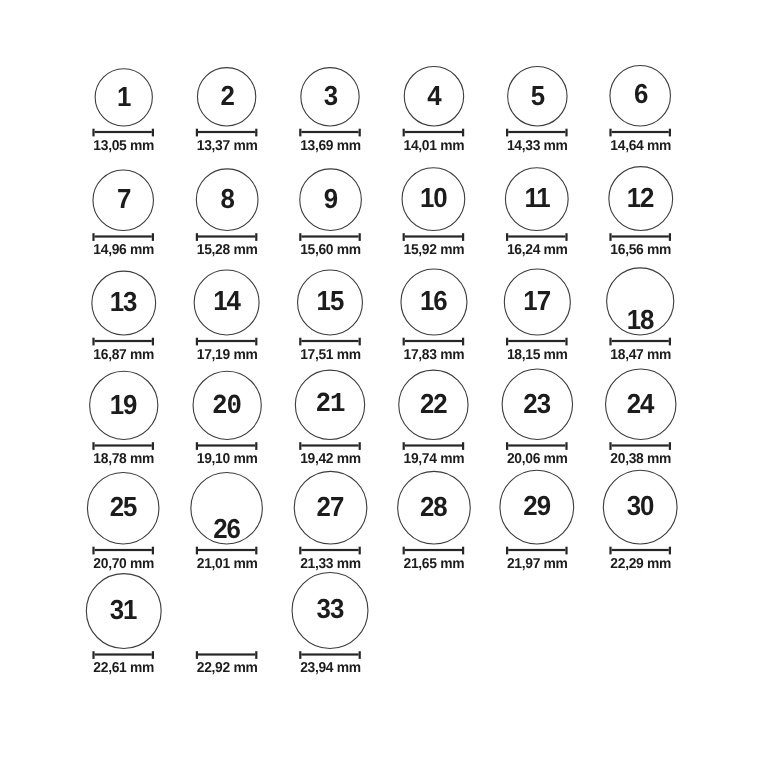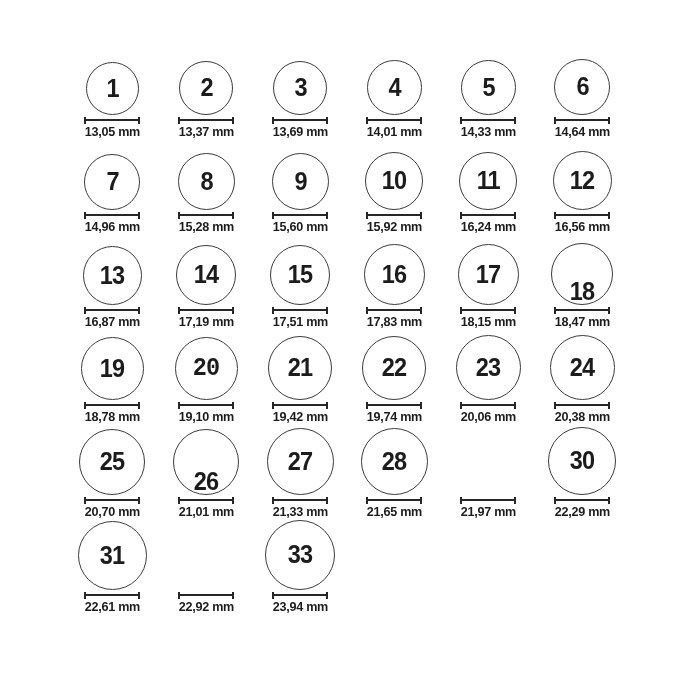--- a/index.html
+++ b/index.html
@@ -228,21 +228,21 @@
 
   <div class="cell">
     <div class="circle" style="width: 63px; height: 63px; font-family: Liberation Mono, monospace;">
       <span class="num">20</span>
     </div>
     <div class="measure"></div>
     <div class="label">19,10 mm</div>
   </div>
 
   <div class="cell">
-    <div class="circle" style="width: 64px; height: 64px;">
+    <div class="circle" style="width: 64px; height: 64px; font-family: Liberation Mono, monospace;">
       <span class="num">21</span>
     </div>
     <div class="measure"></div>
     <div class="label">19,42 mm</div>
   </div>
 
   <div class="cell">
     <div class="circle" style="width: 64px; height: 64px;">
       <span class="num">22</span>
     </div>
@@ -292,20 +292,23 @@
 
   <div class="cell">
     <div class="circle" style="width: 67px; height: 67px;">
       <span class="num">28</span>
     </div>
     <div class="measure"></div>
     <div class="label">21,65 mm</div>
   </div>
 
   <div class="cell">
+    <div class="circle" style="width: 68px; height: 68px;">
+      <span class="num">29</span>
+    </div>
     <div class="measure"></div>
     <div class="label">21,97 mm</div>
   </div>
 
   <div class="cell">
     <div class="circle" style="width: 68px; height: 68px;">
       <span class="num">30</span>
     </div>
     <div class="measure"></div>
     <div class="label">22,29 mm</div>

